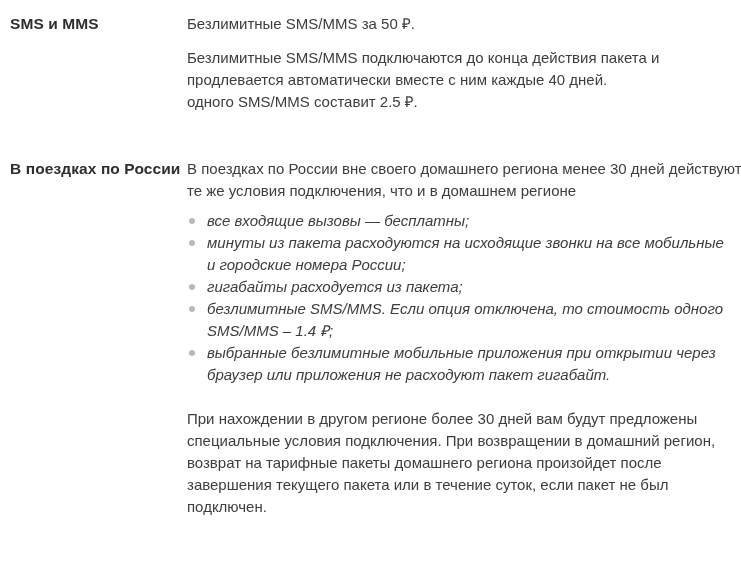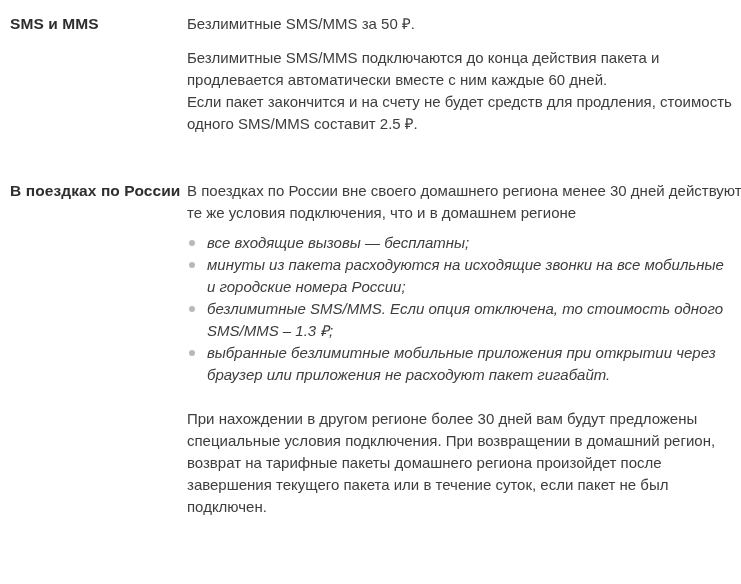--- a/index.html
+++ b/index.html
@@ -45,22 +45,21 @@
 <div class="page">
 
   <section class="row">
     <div class="row-label">SMS и MMS</div>
     <div class="row-content">
       <div class="para">
         <div class="line">Безлимитные SMS/MMS за 50 ₽.</div>
       </div>
       <div class="para para-gap">
         <div class="line">Безлимитные SMS/MMS подключаются до конца действия пакета и</div>
-        <div class="line">продлевается автоматически вместе с ним каждые 60 дней.</div>
-        <div class="line">Если пакет закончится и на счету не будет средств для продления, стоимость</div>
+        <div class="line">продлевается автоматически вместе с ним каждые 40 дней.</div>
         <div class="line">одного SMS/MMS составит 2.5 ₽.</div>
       </div>
     </div>
   </section>
 
   <section class="row section-travel">
     <div class="row-label">В поездках по России</div>
     <div class="row-content">
       <div class="para">
         <div class="line">В поездках по России вне своего домашнего региона менее 30 дней действуют</div>
@@ -72,22 +71,26 @@
           <span class="dot"></span>
           <div class="line">все входящие вызовы — бесплатны;</div>
         </li>
         <li class="bullet-item">
           <span class="dot"></span>
           <div class="line">минуты из пакета расходуются на исходящие звонки на все мобильные</div>
           <div class="line">и городские номера России;</div>
         </li>
         <li class="bullet-item">
           <span class="dot"></span>
+          <div class="line">гигабайты расходуется из пакета;</div>
+        </li>
+        <li class="bullet-item">
+          <span class="dot"></span>
           <div class="line">безлимитные SMS/MMS. Если опция отключена, то стоимость одного</div>
-          <div class="line">SMS/MMS – 1.3 ₽;</div>
+          <div class="line">SMS/MMS – 1.4 ₽;</div>
         </li>
         <li class="bullet-item">
           <span class="dot"></span>
           <div class="line">выбранные безлимитные мобильные приложения при открытии через</div>
           <div class="line">браузер или приложения не расходуют пакет гигабайт.</div>
         </li>
       </ul>
 
       <div class="para outro">
         <div class="line">При нахождении в другом регионе более 30 дней вам будут предложены</div>

